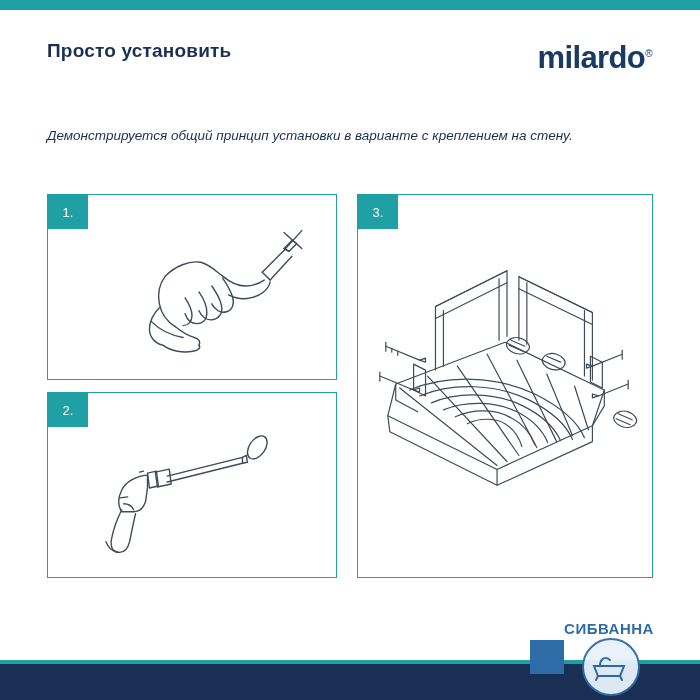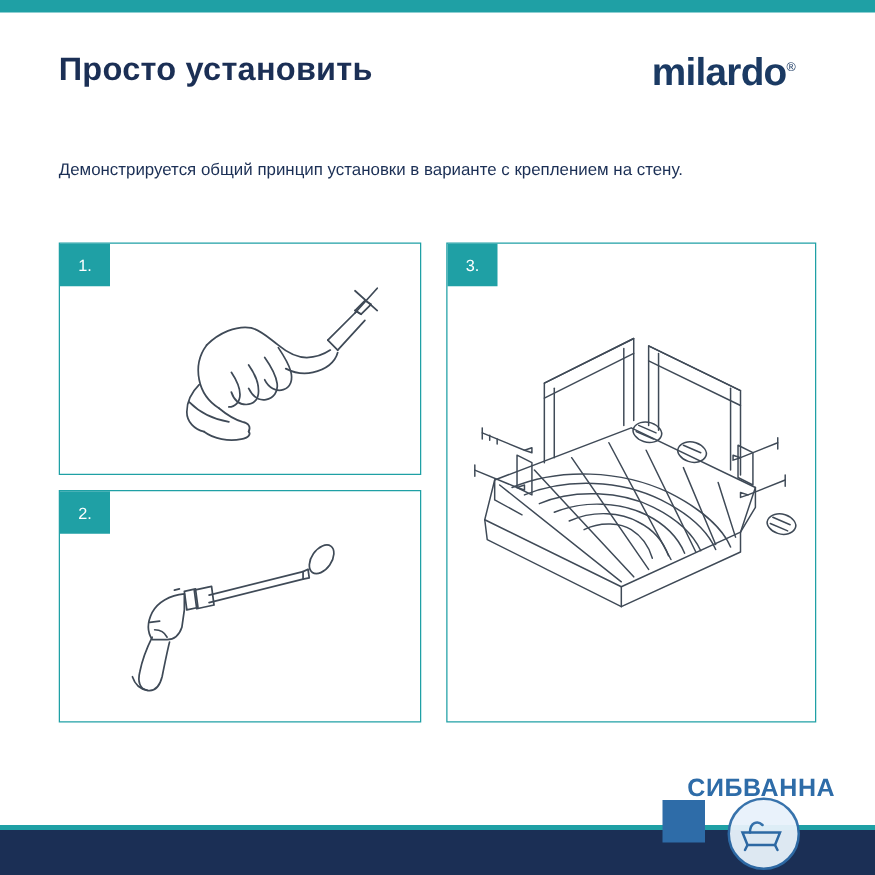--- a/index.html
+++ b/index.html
@@ -44,47 +44,48 @@
     bottom: 36px;
     width: 700px;
     height: 4px;
     background: #1fa0a5;
   }
   
   .title {
     position: absolute;
     left: 47px;
     top: 40px;
-    font-size: 26px;
+    font-size: 19px;
     font-weight: bold;
     color: #1b2f55;
     letter-spacing: 0.2px;
   }
   .logo {
     position: absolute;
-    right: 64px;
+    right: 48px;
     top: 40px;
     font-size: 31px;
     font-weight: bold;
     color: #1b3a63;
     letter-spacing: -0.6px;
   }
   .logo .reg {
     font-size: 10px;
     vertical-align: super;
     font-weight: normal;
   }
   .subtitle {
     position: absolute;
     left: 47px;
     top: 126px;
     width: 610px;
     font-size: 13.5px;
     color: #1b2f55;
     line-height: 20px;
+    font-style: italic;
   }
   
   .panel {
     position: absolute;
     border: 1.5px solid #1fa0a5;
     background: #ffffff;
     box-sizing: border-box;
   }
   #panel1 { left: 47px;  top: 194px; width: 290px; height: 186px; }
   #panel2 { left: 47px;  top: 392px; width: 290px; height: 186px; }
@@ -116,21 +117,21 @@
     bottom: 10px;
     width: 150px;
     height: 76px;
   }
   .wm-text {
     position: absolute;
     left: 0;
     top: 6px;
     width: 150px;
     text-align: center;
-    font-size: 20px;
+    font-size: 15px;
     font-weight: bold;
     color: #2e6ca8;
     letter-spacing: 0.5px;
   }
   .wm-circle {
     position: absolute;
     left: 48px;
     top: 24px;
     width: 54px;
     height: 54px;

